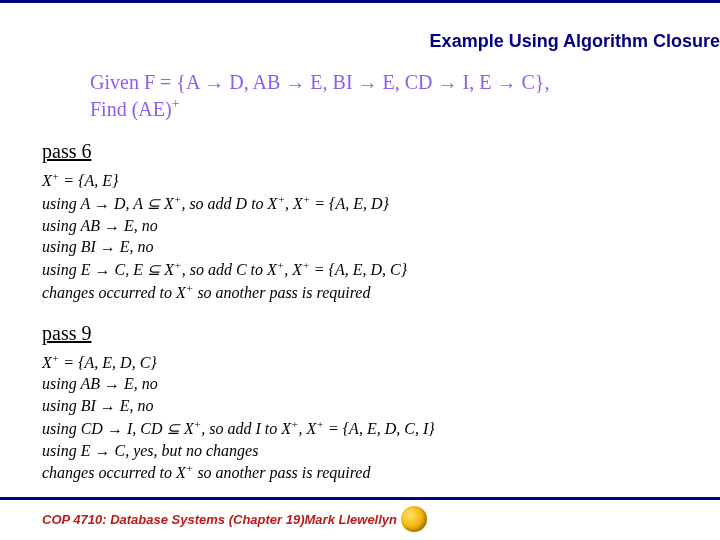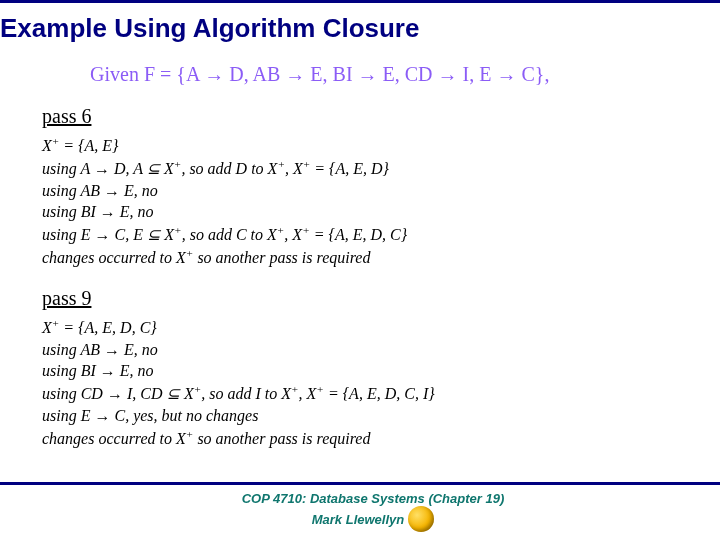--- a/index.html
+++ b/index.html
@@ -10,25 +10,25 @@
     font-family: "Times New Roman", Times, serif;
     position: relative;
     overflow: hidden;
   }
   .top-rule {
     height: 3px;
     background: #000080;
     width: 100%;
   }
   .title {
-    text-align: left;
-    font-size: 26px;
+    text-align: right;
+    font-size: 18px;
     color: #000080;
     font-family: Arial, Helvetica, sans-serif;
-    margin-top: 10px;
+    margin-top: 28px;
     margin-bottom: 18px;
   }
   .given {
     font-size: 20px;
     color: #8b5cf6;
     margin-left: 90px;
     margin-right: 40px;
     line-height: 1.25;
   }
   .pass-heading {
@@ -59,23 +59,22 @@
     background: #000080;
     width: 100%;
   }
   .footer-bar {
     display: flex;
     align-items: center;
     font-family: Arial, Helvetica, sans-serif;
     font-weight: bold;
     font-size: 13px;
     font-style: italic;
-    color: #0f766e;
+    color: #b91c1c;
     padding: 6px 16px 8px 42px;
-    flex-direction: column;
   }
   .footer-left { flex: 0 0 auto; }
   .footer-center { flex: 1 1 auto; text-align: center; margin-left: 20px; }
   .footer-right { flex: 0 0 auto; display: flex; align-items: center; gap: 4px; }
   .logo {
     width: 26px;
     height: 26px;
     border-radius: 50%;
     background: radial-gradient(circle at 35% 35%, #ffe066 0%, #f5b400 55%, #b07c00 100%);
     box-shadow: inset -2px -2px 4px rgba(0,0,0,0.3);
@@ -83,20 +82,21 @@
 </style>
 </head>
 <body>
 
 <div class="top-rule"></div>
 
 <h1 class="title">Example Using Algorithm Closure</h1>
 
 <div class="given">
   <div>Given F = {A <span class="arrow">→</span> D, AB <span class="arrow">→</span> E, BI <span class="arrow">→</span> E, CD <span class="arrow">→</span> I, E <span class="arrow">→</span> C},</div>
+  <div>Find (AE)<sup>+</sup></div>
 </div>
 
 <div class="pass-heading">pass 6</div>
 <div class="pass-body">
   <div>X<sup>+</sup> = {A, E}</div>
   <div>using A <span class="arrow">→</span> D, A <span class="subset">⊆</span> X<sup>+</sup>, so add D to X<sup>+</sup>, X<sup>+</sup> = {A, E, D}</div>
   <div>using AB <span class="arrow">→</span> E, no</div>
   <div>using BI <span class="arrow">→</span> E, no</div>
   <div>using E <span class="arrow">→</span> C, E <span class="subset">⊆</span> X<sup>+</sup>, so add C to X<sup>+</sup>, X<sup>+</sup> = {A, E, D, C}</div>
   <div>changes occurred to X<sup>+</sup> so another pass is required</div>

